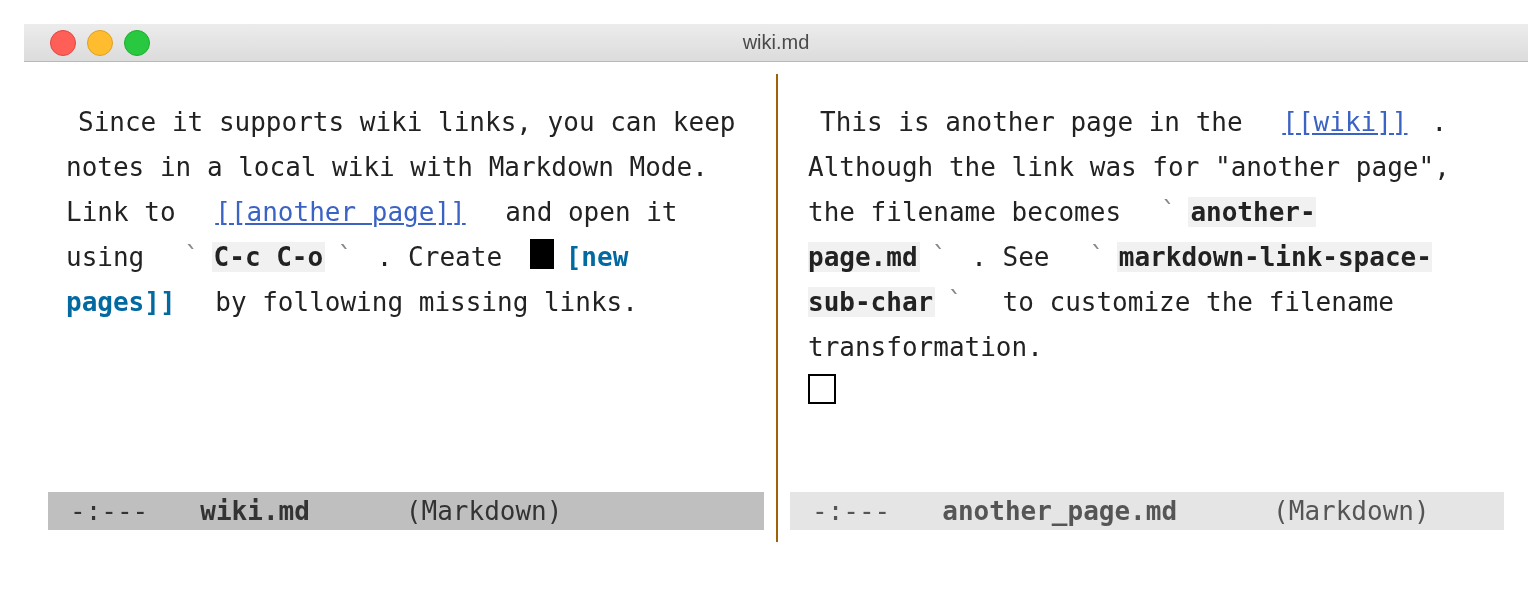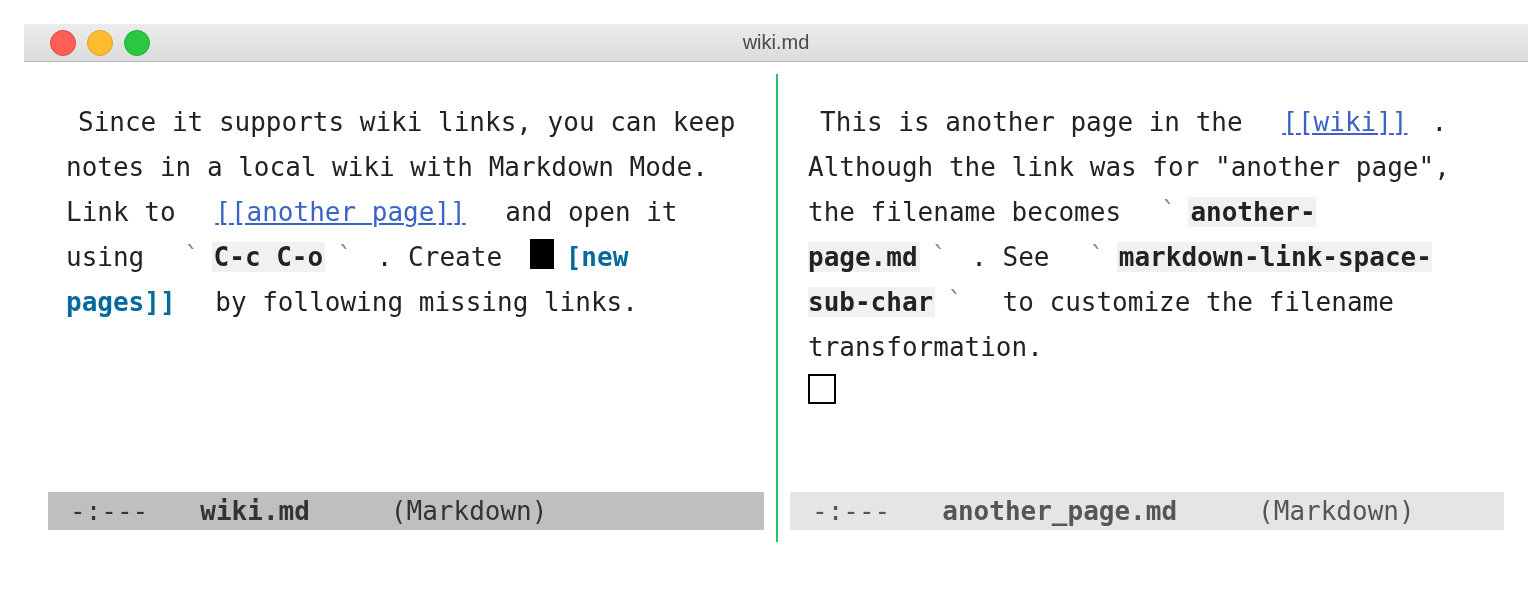--- a/index.html
+++ b/index.html
@@ -46,21 +46,21 @@
       flex: 1;
       display: flex;
       min-height: 0;
     }
     .pane {
       width: 50%;
       display: flex;
       flex-direction: column;
       position: relative;
     }
-    .pane + .pane { border-left: 2px solid #22c55e; }
+    .pane + .pane { border-left: 2px solid #a16207; }
     .buffer {
       flex: 1;
       padding: 14px 18px 10px 18px;
       font-size: 26px;
       line-height: 45px;
       color: #222;
       font-family: "Menlo", "Monaco", monospace;
       overflow: hidden;
       white-space: normal;
     }
@@ -70,21 +70,21 @@
       color: #333;
       display: flex;
       align-items: center;
       font-size: 26px;
       padding: 0 10px;
       font-family: "Menlo", "Monaco", monospace;
     }
     .modeline.inactive { background: #e5e5e5; color: #555; }
     .modeline .status { letter-spacing: 0; }
     .modeline .fname { margin-left: 28px; font-weight: bold; }
-    .modeline .mode  { margin-left: 57px; font-weight: normal; }
+    .modeline .mode  { margin-left: 72px; font-weight: normal; }
     .minibuffer {
       height: 38px;
       background: #fff;
     }
     .wiki-link {
       color: #3b63c4;
       text-decoration: underline;
     }
     .wiki-missing {
       color: #0369a1;

